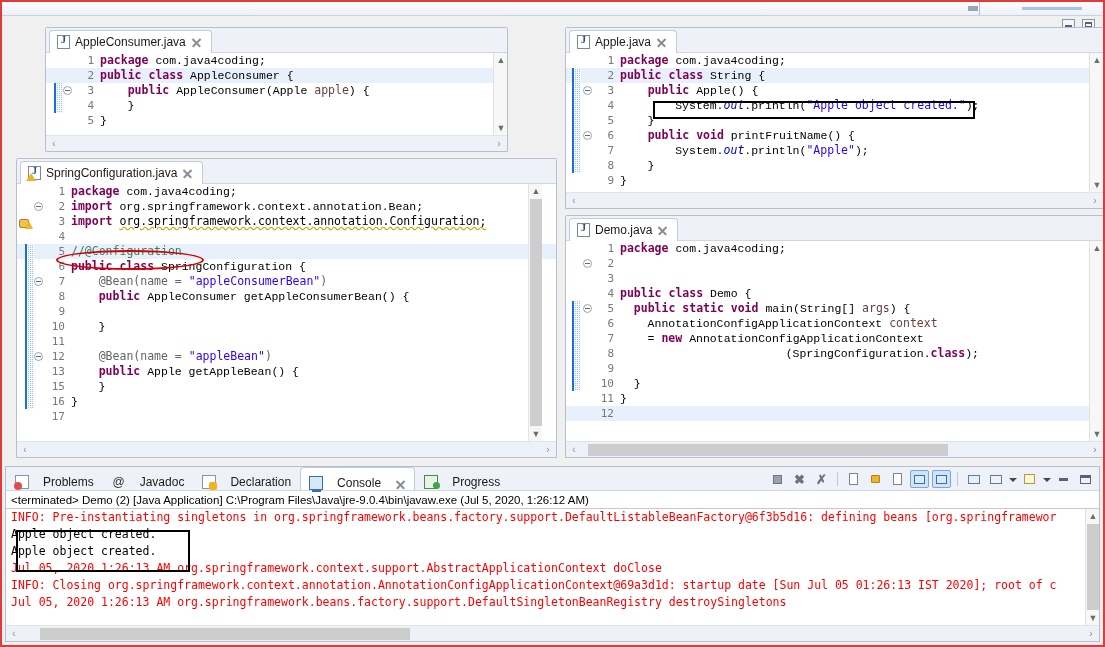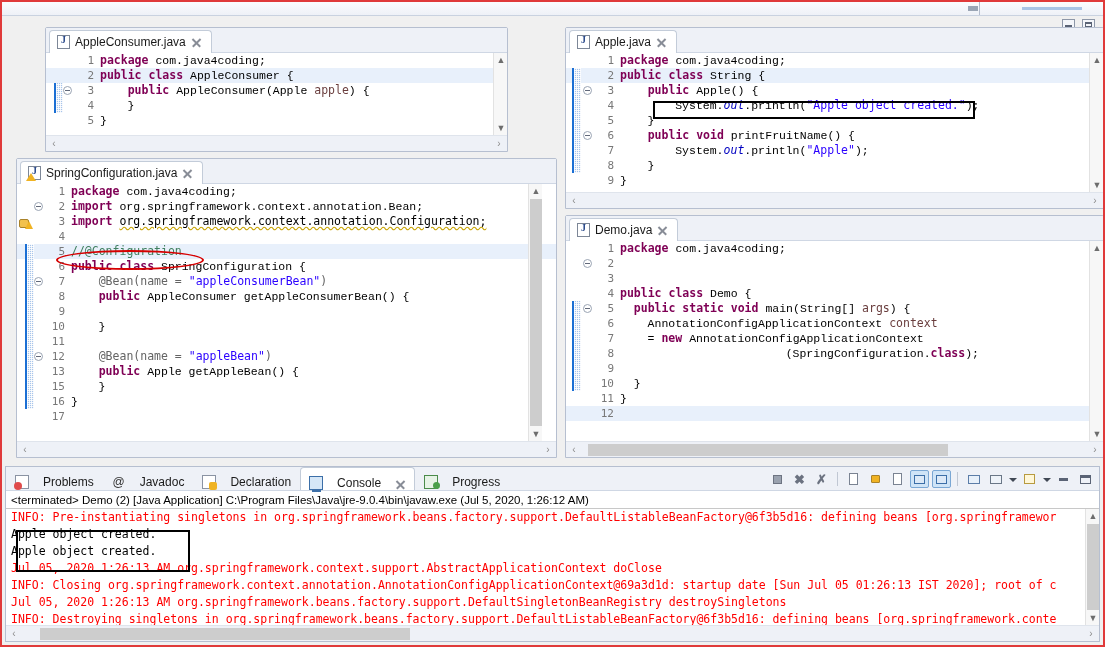--- a/index.html
+++ b/index.html
@@ -486,21 +486,20 @@
 
     <div class="runline">&lt;terminated&gt; Demo (2) [Java Application] C:\Program Files\Java\jre-9.0.4\bin\javaw.exe (Jul 5, 2020, 1:26:12 AM)</div>
 
     <div class="conbody" id="console-body" style="height:116px;">
         <div class="conline red">INFO: Pre-instantiating singletons in org.springframework.beans.factory.support.DefaultListableBeanFactory@6f3b5d16: defining beans [org.springframewor</div>
         <div class="conline blk">Apple object created.</div>
         <div class="conline blk">Apple object created.</div>
         <div class="conline red">Jul 05, 2020 1:26:13 AM org.springframework.context.support.AbstractApplicationContext doClose</div>
         <div class="conline red">INFO: Closing org.springframework.context.annotation.AnnotationConfigApplicationContext@69a3d1d: startup date [Sun Jul 05 01:26:13 IST 2020]; root of c</div>
         <div class="conline red">Jul 05, 2020 1:26:13 AM org.springframework.beans.factory.support.DefaultSingletonBeanRegistry destroySingletons</div>
-        <div class="conline red">INFO: Destroying singletons in org.springframework.beans.factory.support.DefaultListableBeanFactory@6f3b5d16: defining beans [org.springframework.conte</div>
       <div class="vsb">
         <div class="arrU">▲</div>
         <div class="thumb" style="top:15px; bottom:15px;"></div>
         <div class="arrD">▼</div>
       </div>
     </div>
 
     <div class="hsb" style="position:absolute; left:0; right:0; bottom:0;">
       <div class="arr">‹</div>
       <div class="track">

